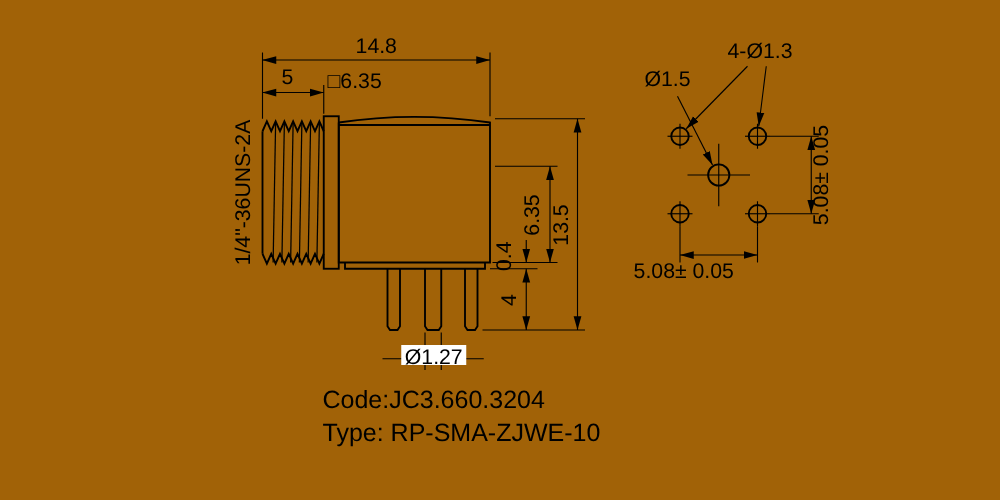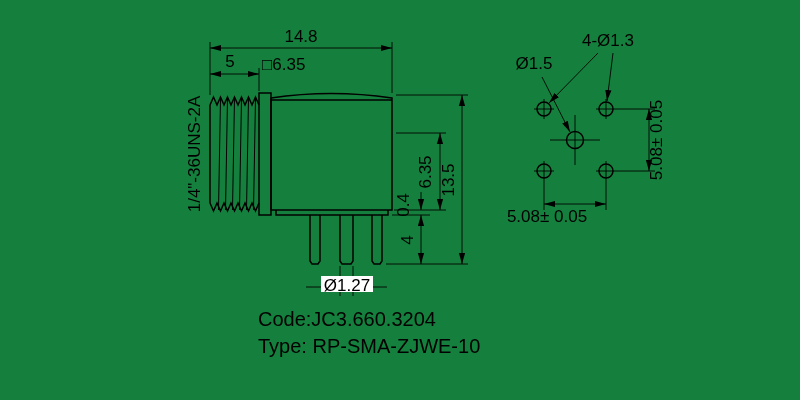--- a/index.html
+++ b/index.html
@@ -1,16 +1,16 @@
 <!DOCTYPE html>
 <html><head>
 <meta charset="utf-8">
 <style>
   html,body{margin:0;padding:0;background:#ffffff;}
-  .canvas{position:relative;width:800px;height:400px;background:#15803d;overflow:hidden;
+  .canvas{position:relative;width:800px;height:400px;background:#a16207;overflow:hidden;
           font-family:"Liberation Sans","DejaVu Sans",sans-serif;}
   svg{display:block;}
   .outline{fill:none;stroke:#000;stroke-width:1.5;stroke-linejoin:miter;stroke-linecap:butt;}
   .thin{fill:none;stroke:#000;stroke-width:1;}
   .xline{fill:none;stroke:#000;stroke-width:0.9;}
   .dimtext{fill:#000;font-size:17px;}
   .title{fill:#000;font-size:20px;}
   .mask{fill:#fff;stroke:none;}
 </style>
 </head>

